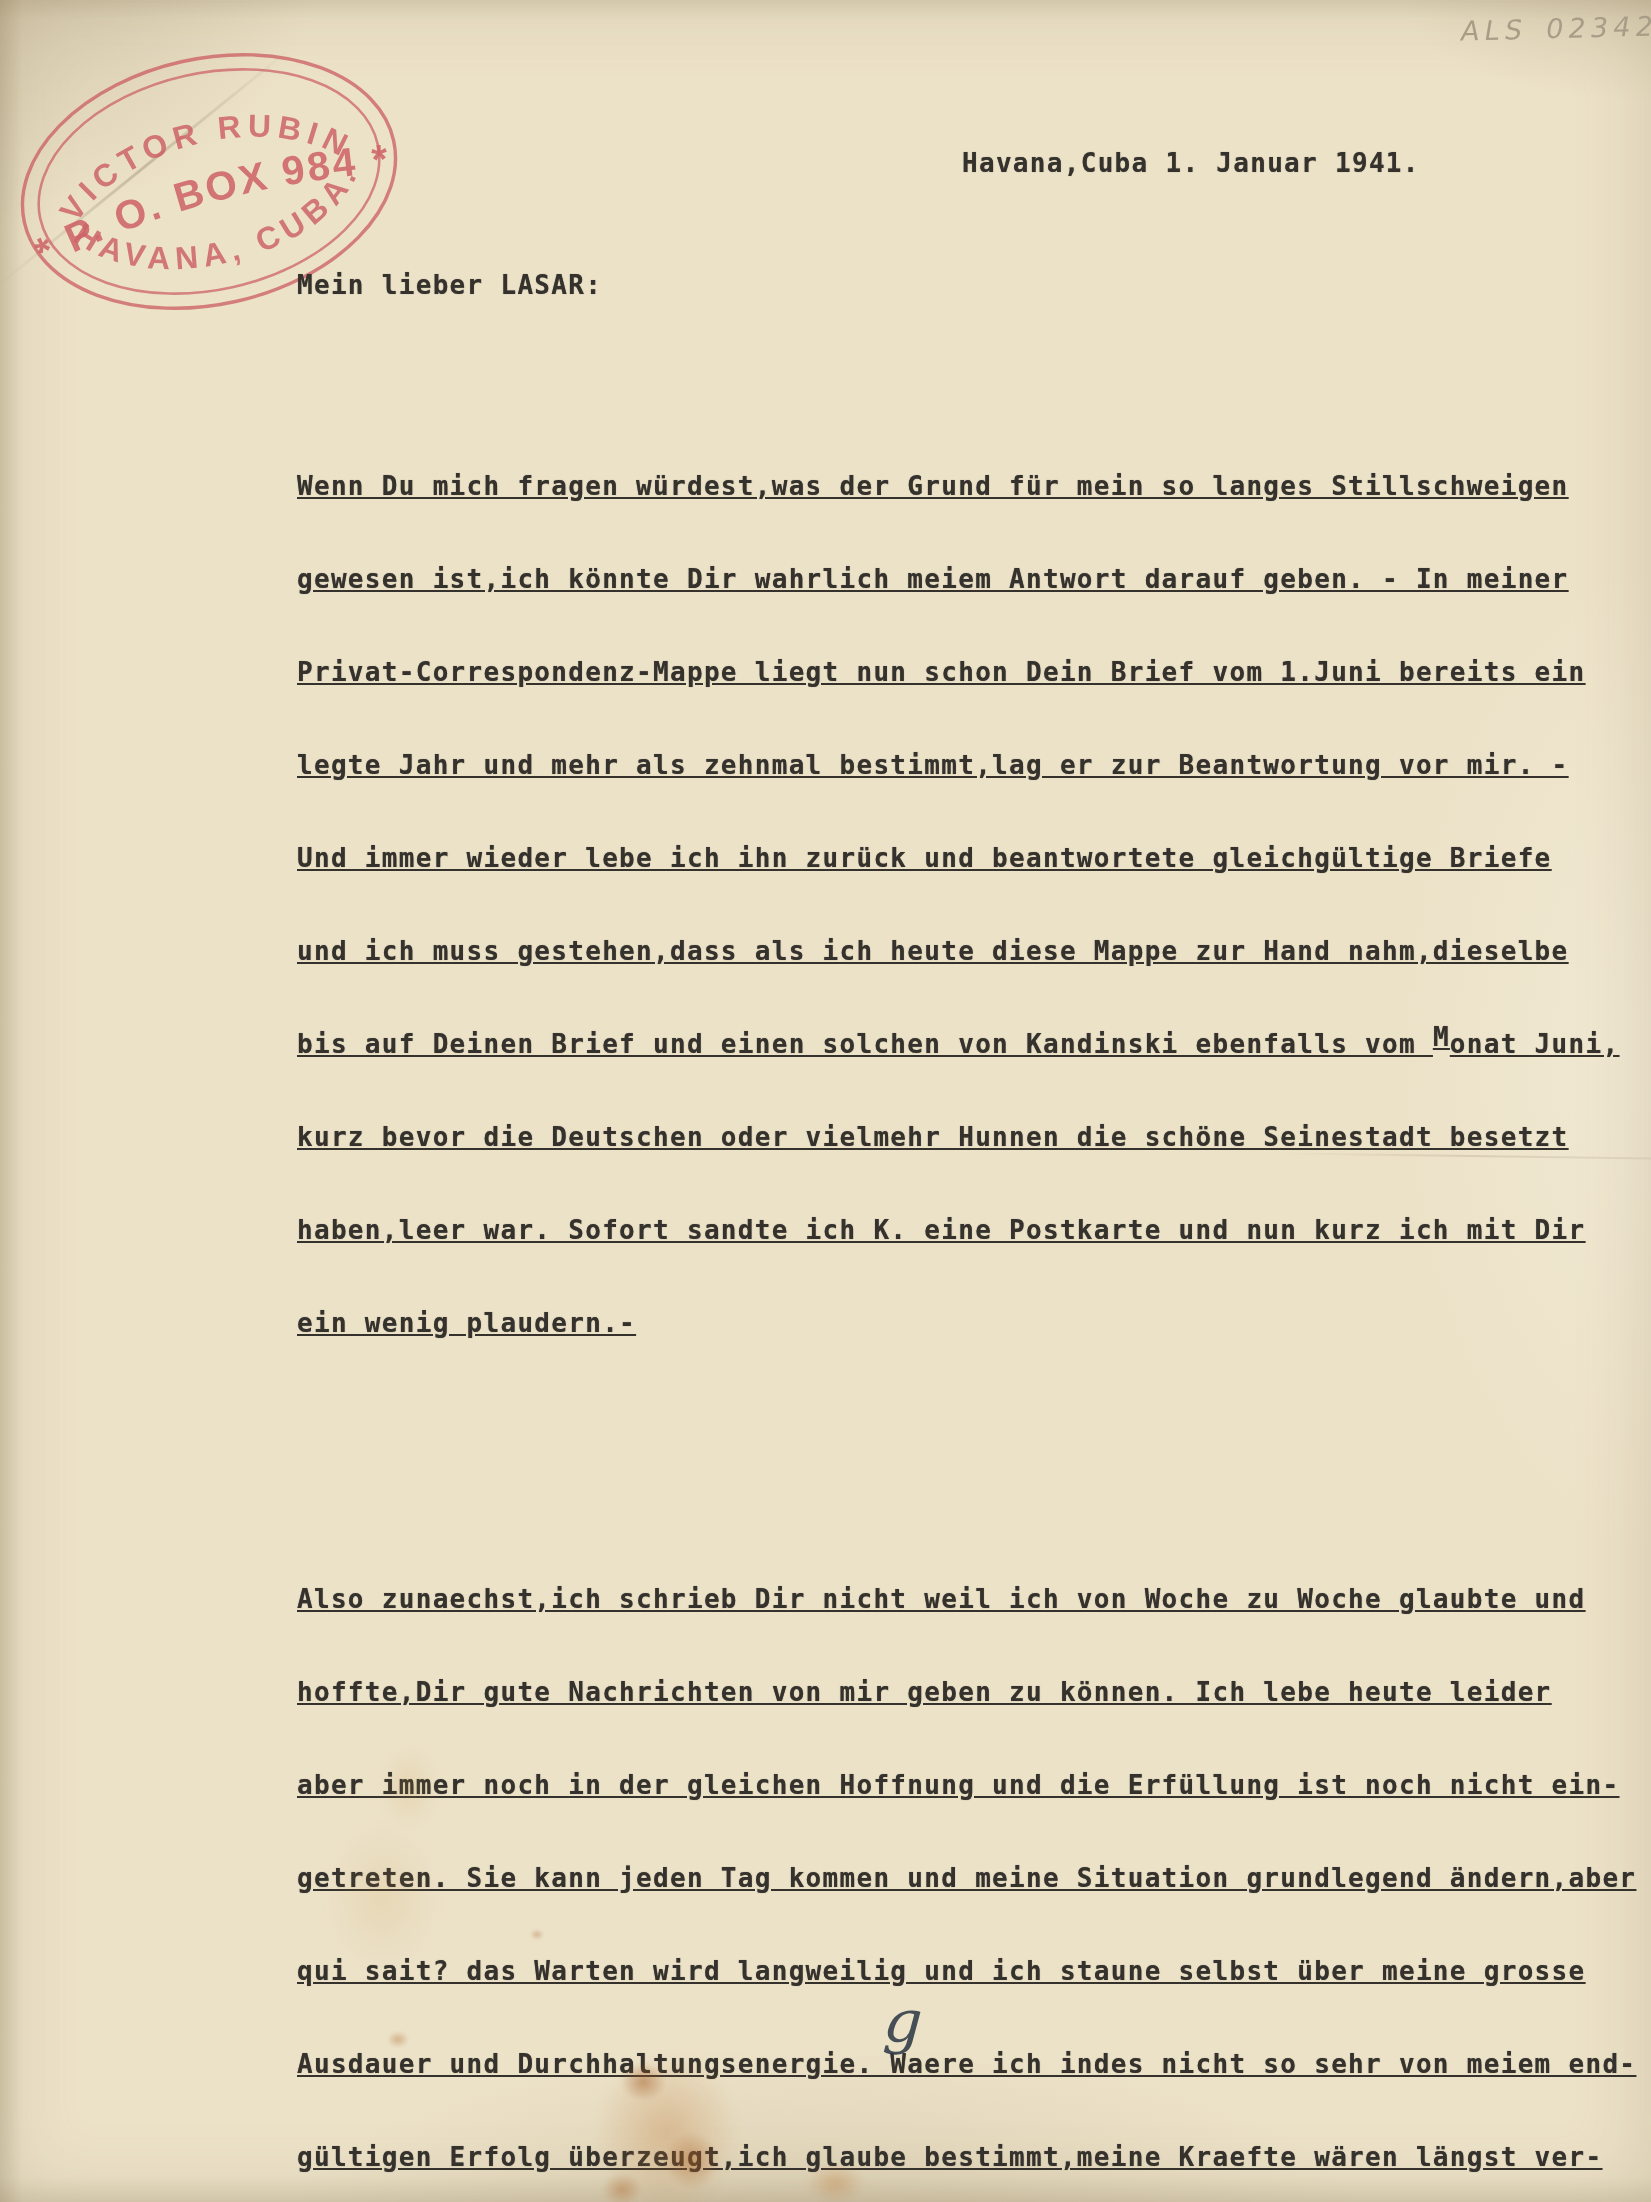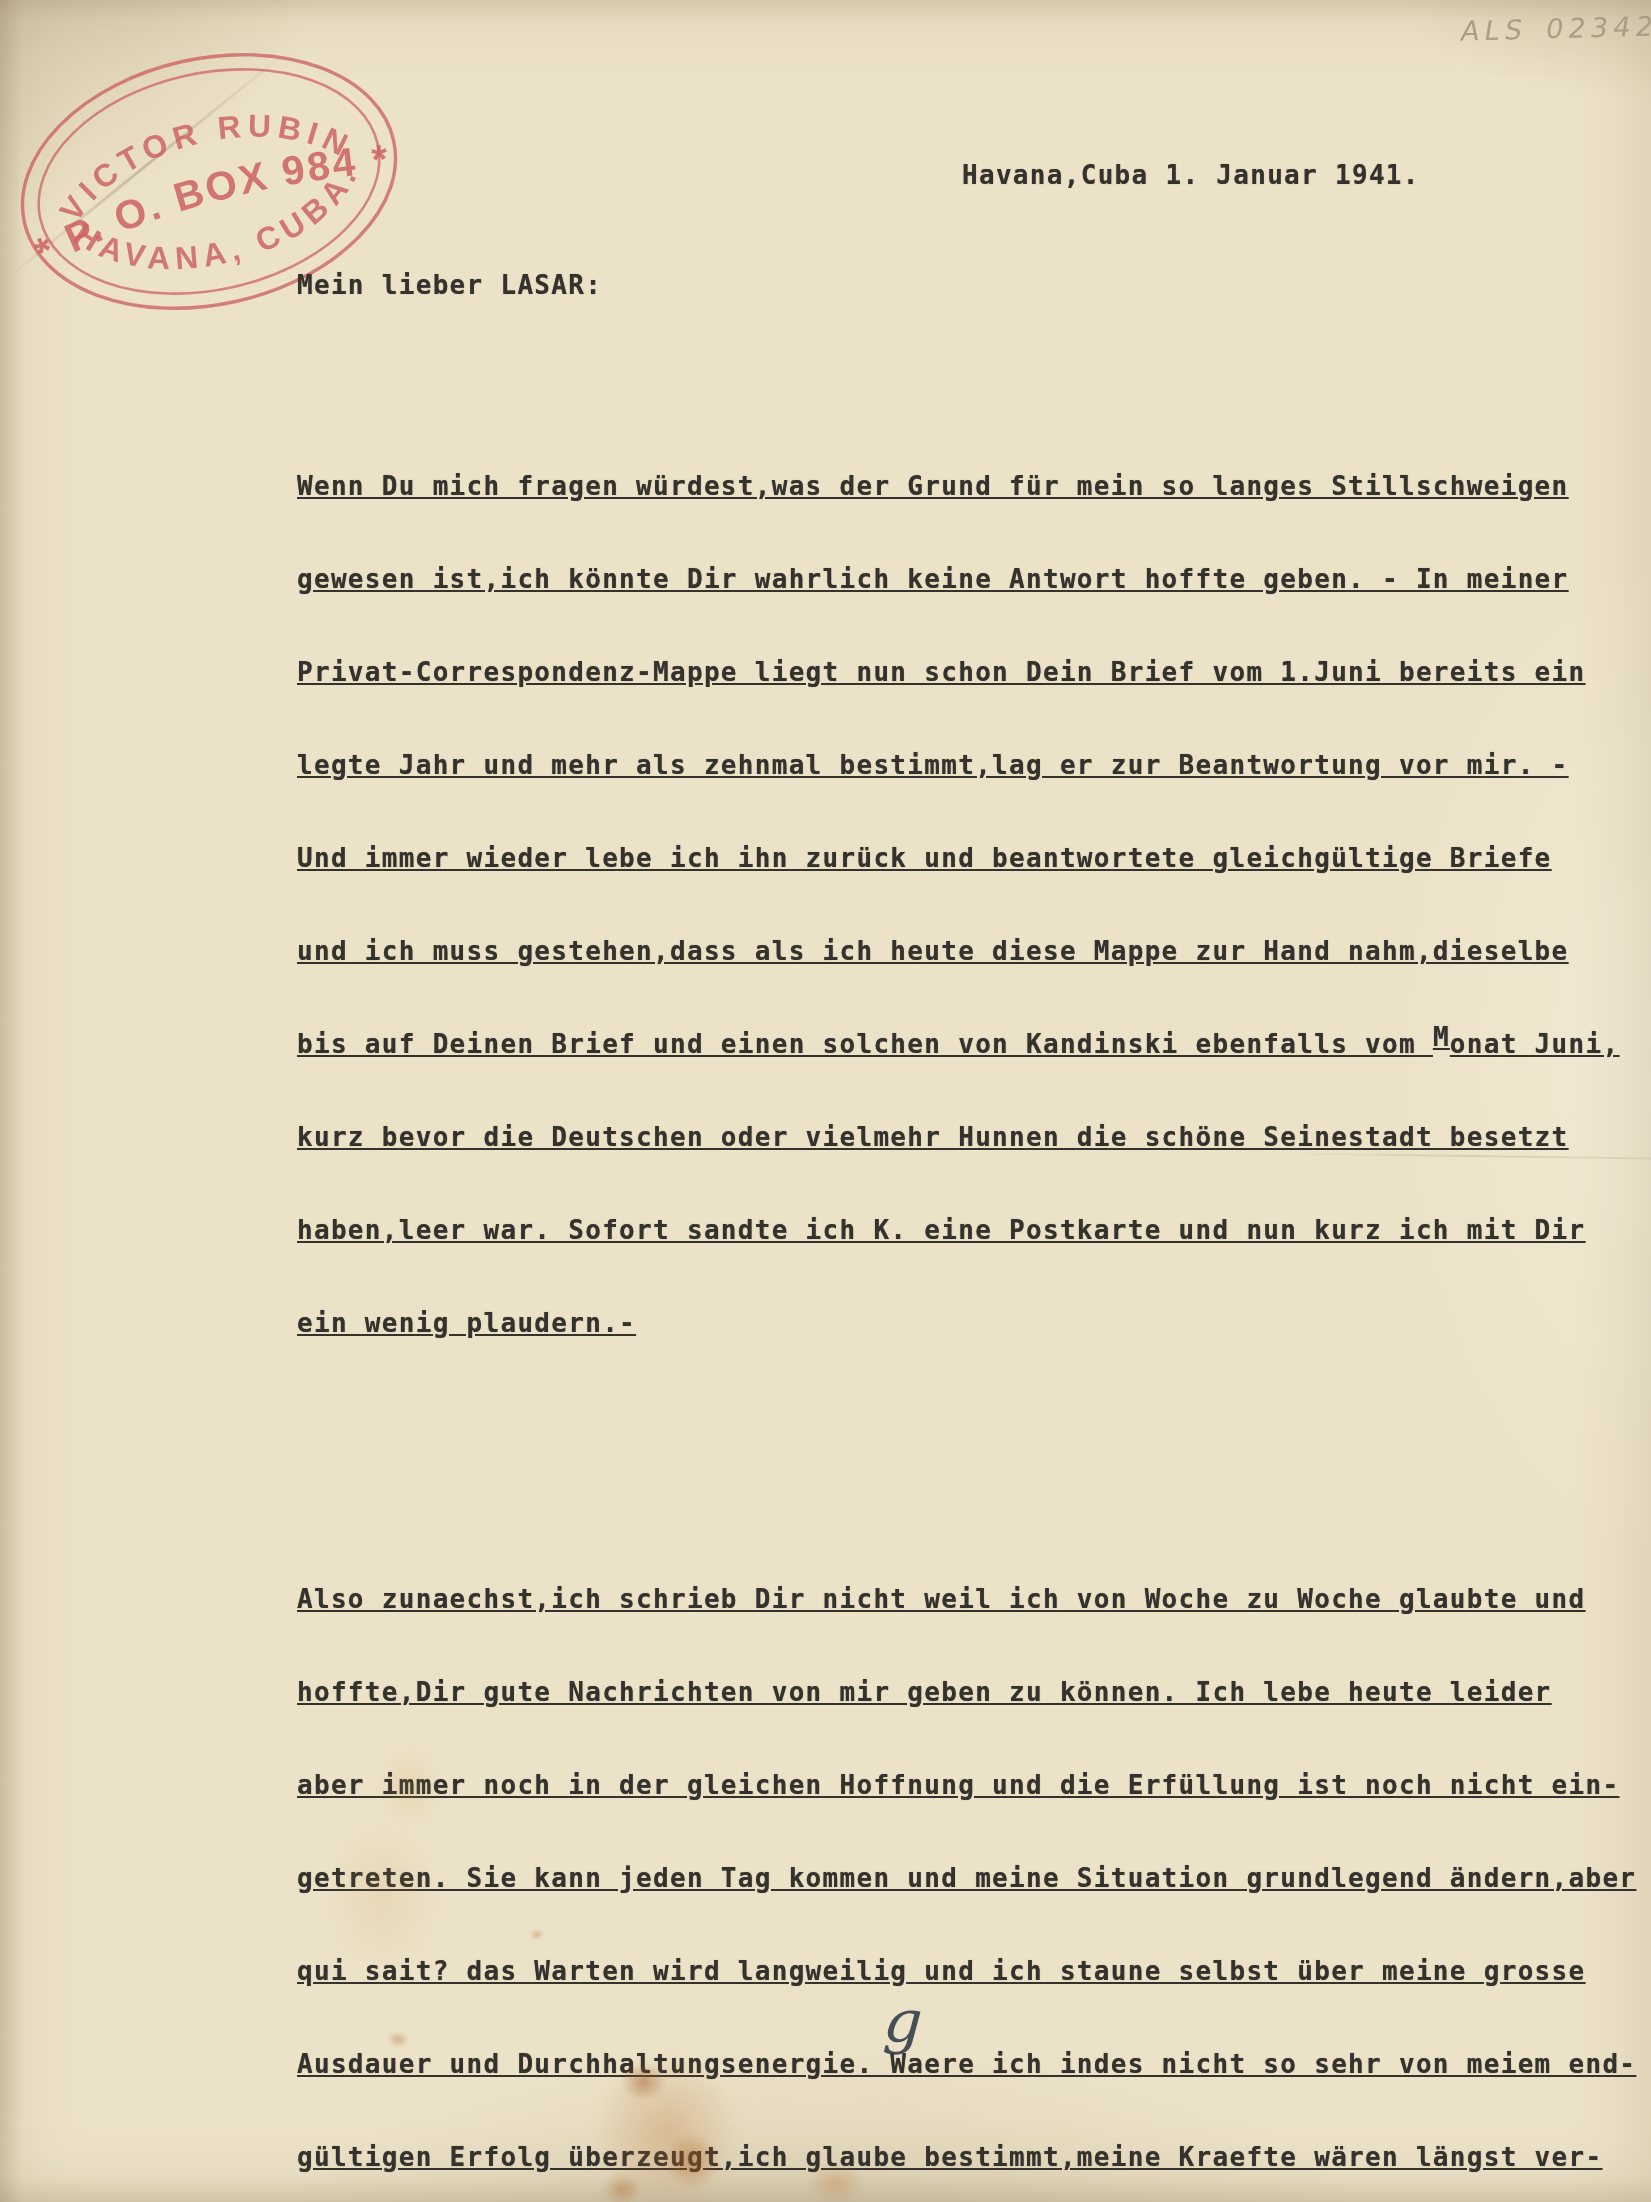--- a/index.html
+++ b/index.html
@@ -18,21 +18,21 @@
     box-shadow: inset 0 0 77px rgba(125,104,68,0.22);
   }
 
   
   .tw {
     font-family:"DejaVu Sans Mono","Liberation Mono",monospace;
     font-weight:700; font-size:26px; letter-spacing:1.3px;
     color:#35322d; text-shadow:0 0 0.9px rgba(53,50,45,0.65);
     white-space:pre;
   }
-  .dateline   { position:absolute; left:962px; top:160px; }
+  .dateline   { position:absolute; left:962px; top:148px; }
   .salutation { position:absolute; left:297px;  top:270px;text-align:right; }
   .body-text  { position:absolute; left:297px;  top:320px; width:1359px; }
   .para  { margin:0 0 33px 0; }
   .line  { position:relative; height:33px; line-height:33px; white-space:pre; }
   .t     { white-space:pre;text-decoration:underline; }
 
   .raised { position:relative; top:-6.9px; }
 
   
   .stamp {
@@ -105,21 +105,21 @@
   <div class="catalog">ALS 02342-1/</div>
 
   <div class="tw dateline">Havana,Cuba 1. Januar 1941.</div>
 
   <div class="tw salutation">Mein lieber LASAR:</div>
 
   <div class="tw body-text">
 
     <div class="para">
       <div class="line"><span class="t">Wenn Du mich fragen würdest,was der Grund für mein so langes Stillschweigen</span></div>
-      <div class="line"><span class="t">gewesen ist,ich könnte Dir wahrlich keine Antwort hoffte geben. - In meiner</span></div>
+      <div class="line"><span class="t">gewesen ist,ich könnte Dir wahrlich meiem Antwort darauf geben. - In meiner</span></div>
       <div class="line"><span class="t">Privat-Correspondenz-Mappe liegt nun schon Dein Brief vom 1.Juni bereits ein</span></div>
       <div class="line"><span class="t">legte Jahr und mehr als zehnmal bestimmt,lag er zur Beantwortung vor mir. -</span></div>
       <div class="line"><span class="t">Und immer wieder lebe ich ihn zurück und beantwortete gleichgültige Briefe</span></div>
       <div class="line"><span class="t">und ich muss gestehen,dass als ich heute diese Mappe zur Hand nahm,dieselbe</span></div>
       <div class="line"><span class="t">bis auf Deinen Brief und einen solchen von Kandinski ebenfalls vom </span><span class="t raised">M</span><span class="t">onat Juni,</span></div>
       <div class="line"><span class="t">kurz bevor die Deutschen oder vielmehr Hunnen die schöne Seinestadt besetzt</span></div>
       <div class="line"><span class="t">haben,leer war. Sofort sandte ich K. eine Postkarte und nun kurz ich mit Dir</span></div>
       <div class="line"><span class="t">ein wenig plaudern.-</span></div>
     </div>
 

